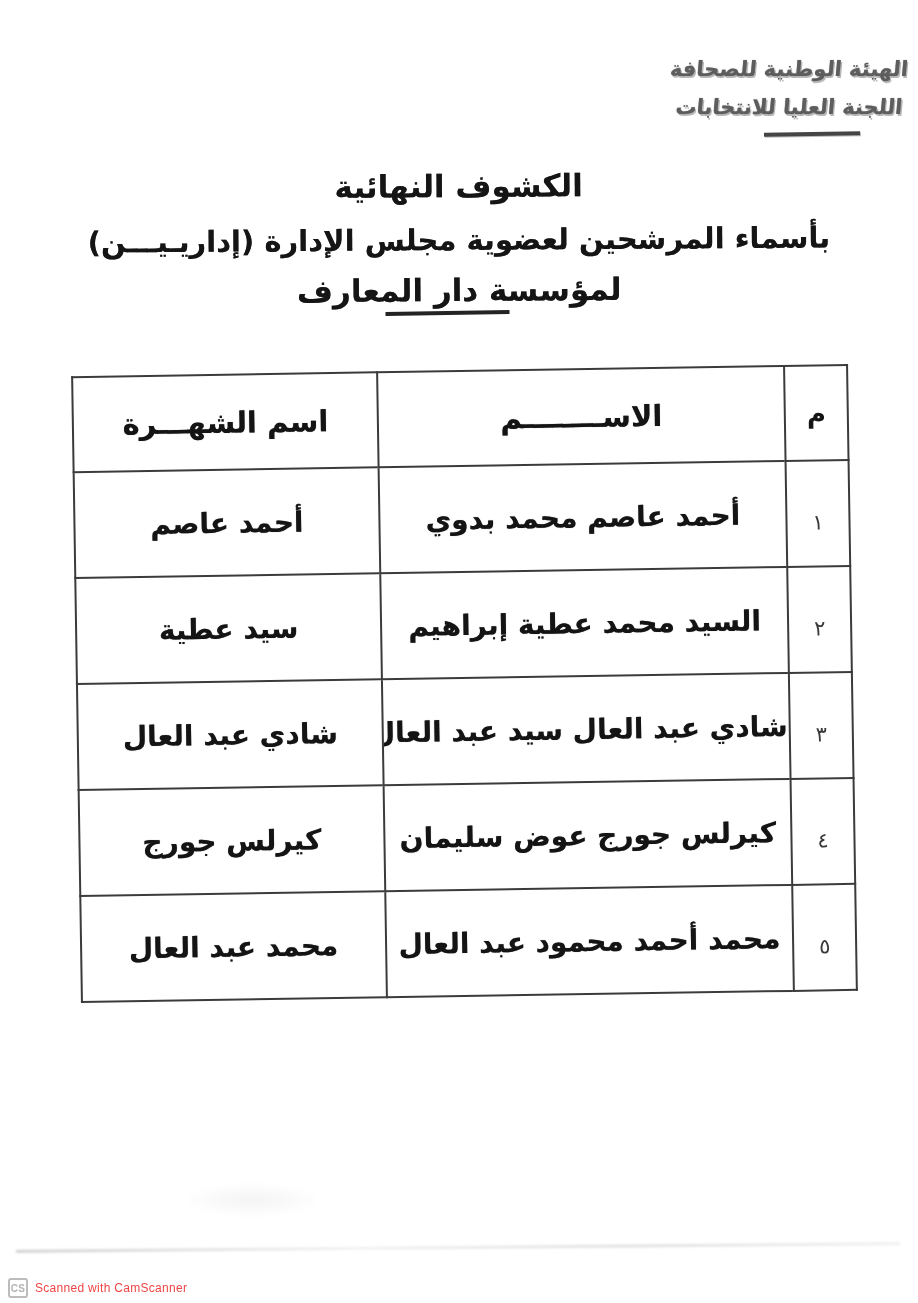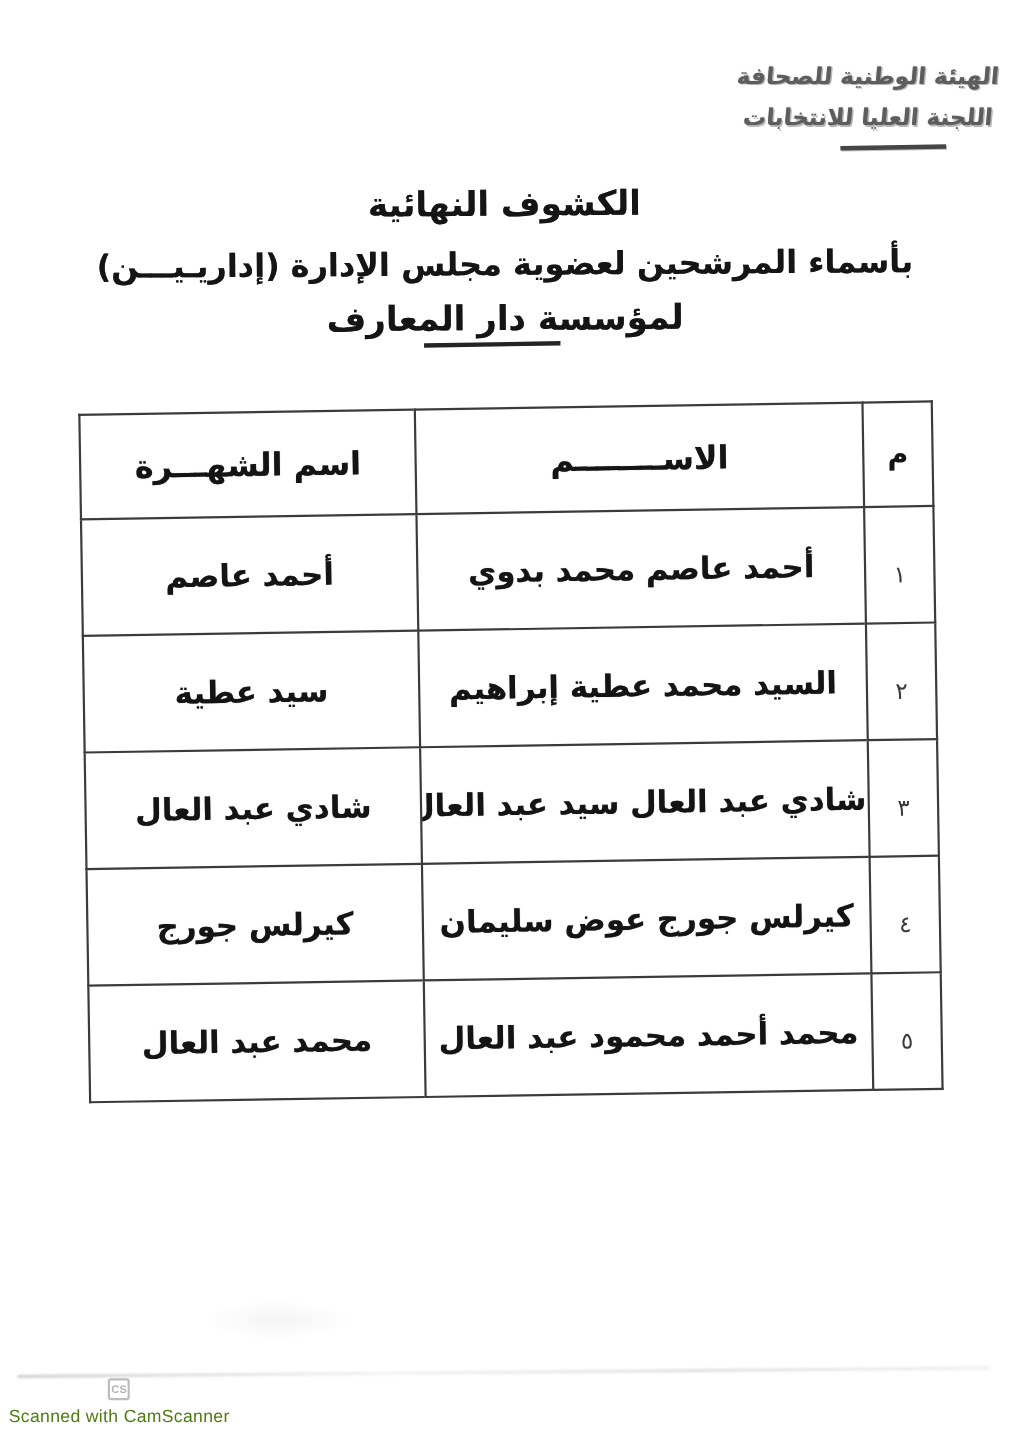--- a/index.html
+++ b/index.html
@@ -90,31 +90,30 @@
     width:140px; height:36px;
     background:radial-gradient(ellipse at center, rgba(0,0,0,.045), transparent 70%);
     filter:blur(2px);
   }
 
   
   .watermark{
     position:absolute; left:8px; bottom:5px;
     display:flex; align-items:center; gap:7px;
     font-family:"Liberation Sans",sans-serif;
-    flex-direction:column;
   }
   .cs-box{
     width:16px; height:16px;
     border:2px solid #bcbcbc; border-radius:3px;
     color:#b3b3b3; font-size:10px; font-weight:bold;
     display:flex; align-items:center; justify-content:center;
     letter-spacing:.3px;
   }
   .cs-text{
-    color:#4d7c0f; font-size:16px; letter-spacing:.3px;
+    color:#ef4444; font-size:12px; letter-spacing:.3px;
   }
 </style>
 </head>
 <body>
 
 <div class="page">
 
   <div class="stamp">
     <div class="stamp-line">الهيئة الوطنية للصحافة</div>
     <div class="stamp-line">اللجنة العليا للانتخابات</div>

